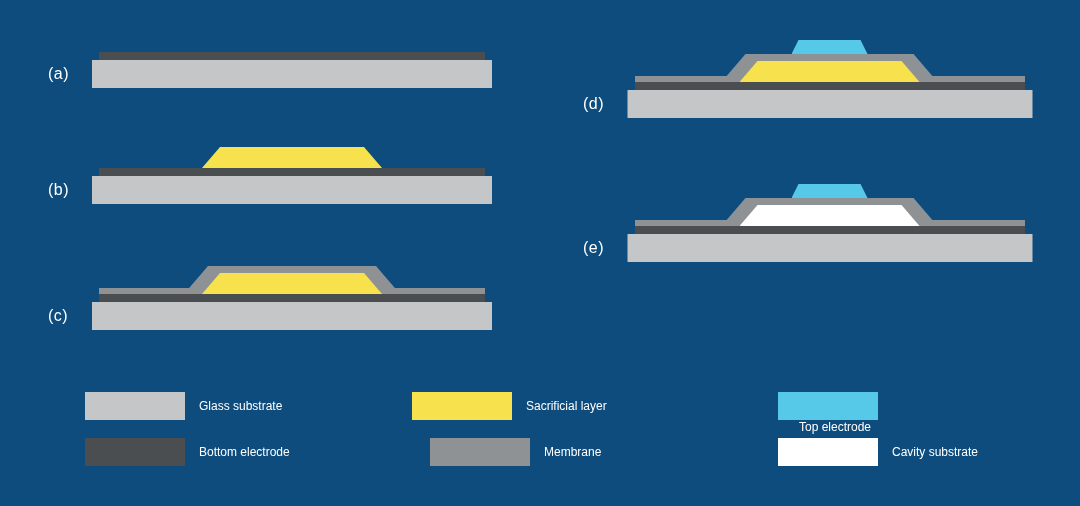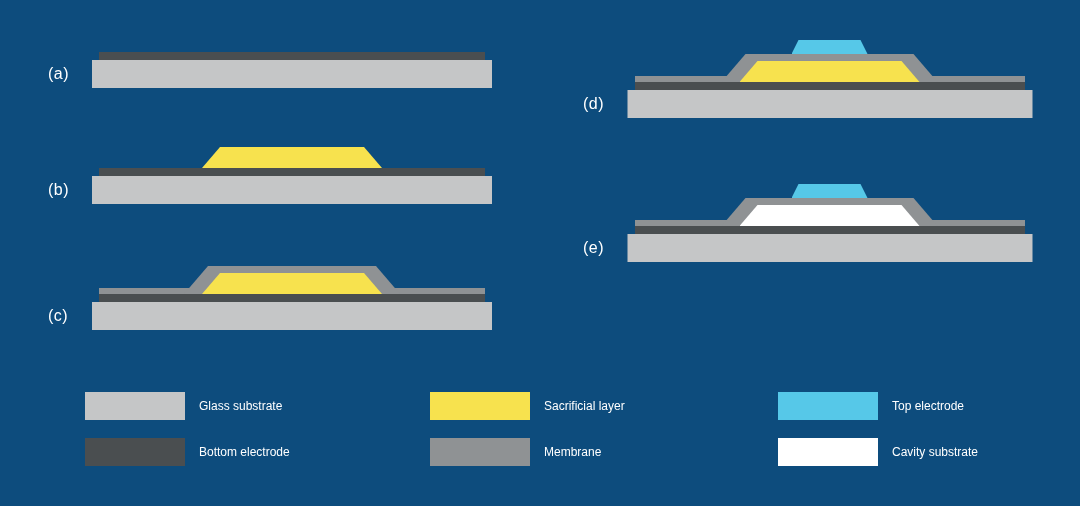--- a/index.html
+++ b/index.html
@@ -112,31 +112,31 @@
     <div class="legend-item" style="left:85px; top:392px;">
       <span class="swatch sw-glass"></span>
       <span class="legend-label">Glass substrate</span>
     </div>
 
     <div class="legend-item" style="left:85px; top:438px;">
       <span class="swatch sw-bottom"></span>
       <span class="legend-label">Bottom electrode</span>
     </div>
 
-    <div class="legend-item" style="left:430px; top:392px;">
+    <div class="legend-item" style="left:412px; top:392px;">
       <span class="swatch sw-sac"></span>
       <span class="legend-label">Sacrificial layer</span>
     </div>
 
     <div class="legend-item" style="left:430px; top:438px;">
       <span class="swatch sw-membrane"></span>
       <span class="legend-label">Membrane</span>
     </div>
 
-    <div class="legend-item" style="left:778px; top:392px;">
+    <div class="legend-item" style="left:778px; top:392px;flex-direction:column;">
       <span class="swatch sw-top"></span>
       <span class="legend-label">Top electrode</span>
     </div>
 
     <div class="legend-item" style="left:778px; top:438px;">
       <span class="swatch sw-cavity"></span>
       <span class="legend-label">Cavity substrate</span>
     </div>
 
   </div>

